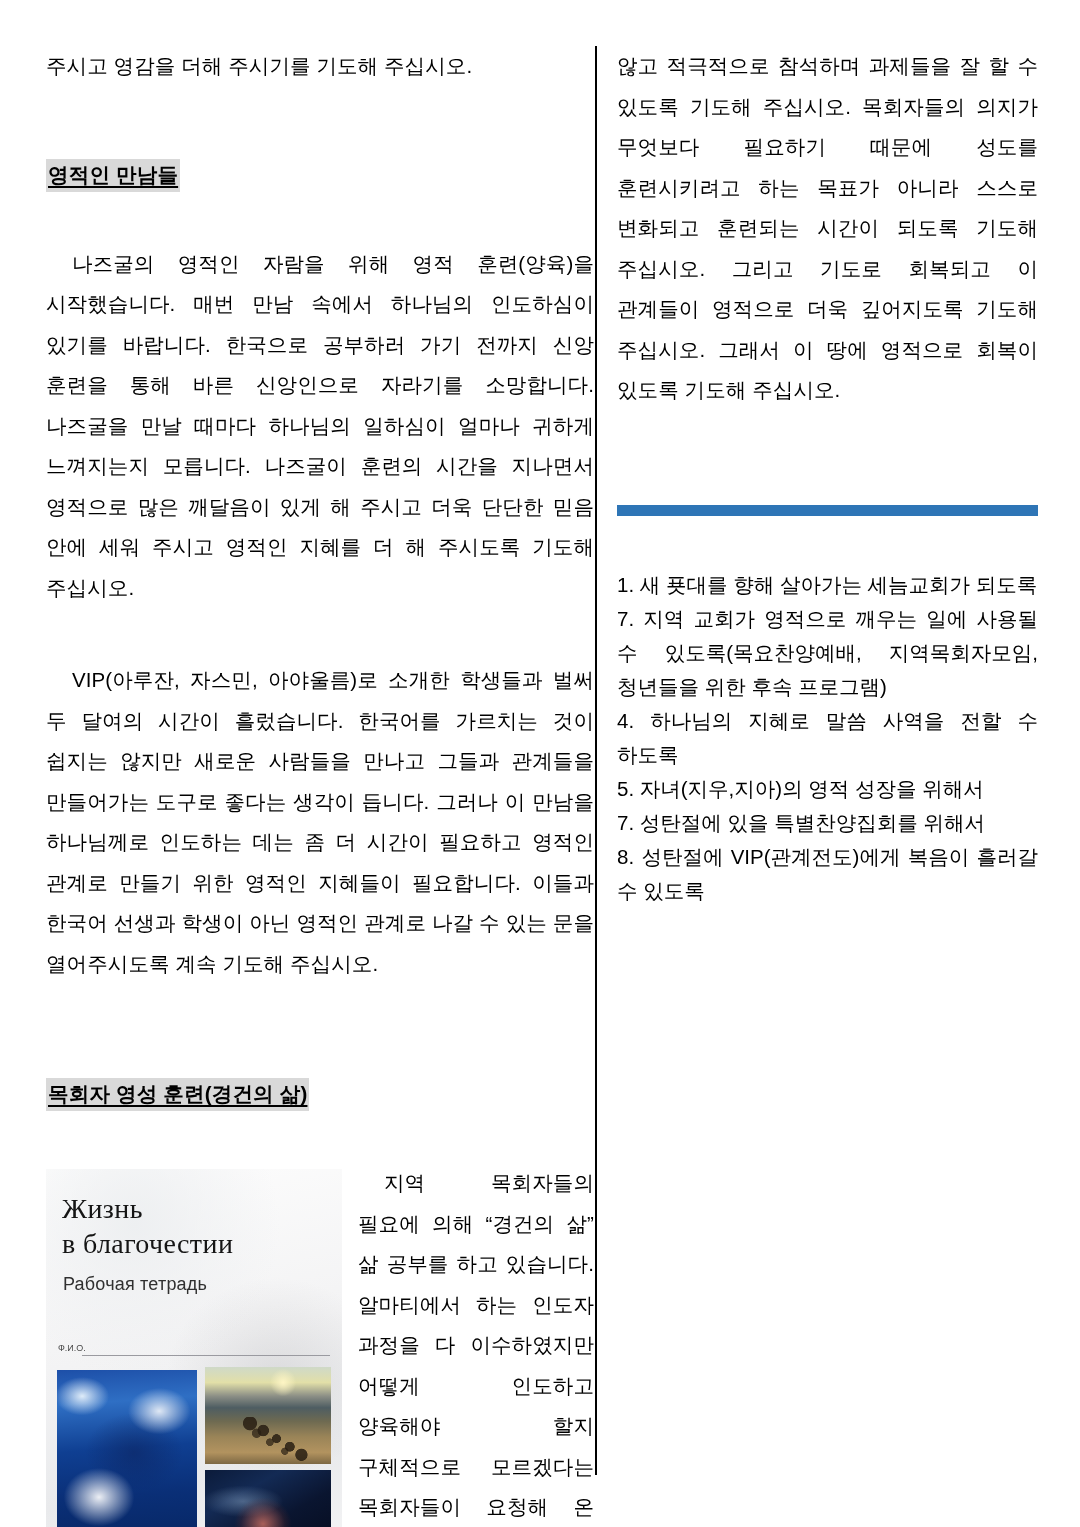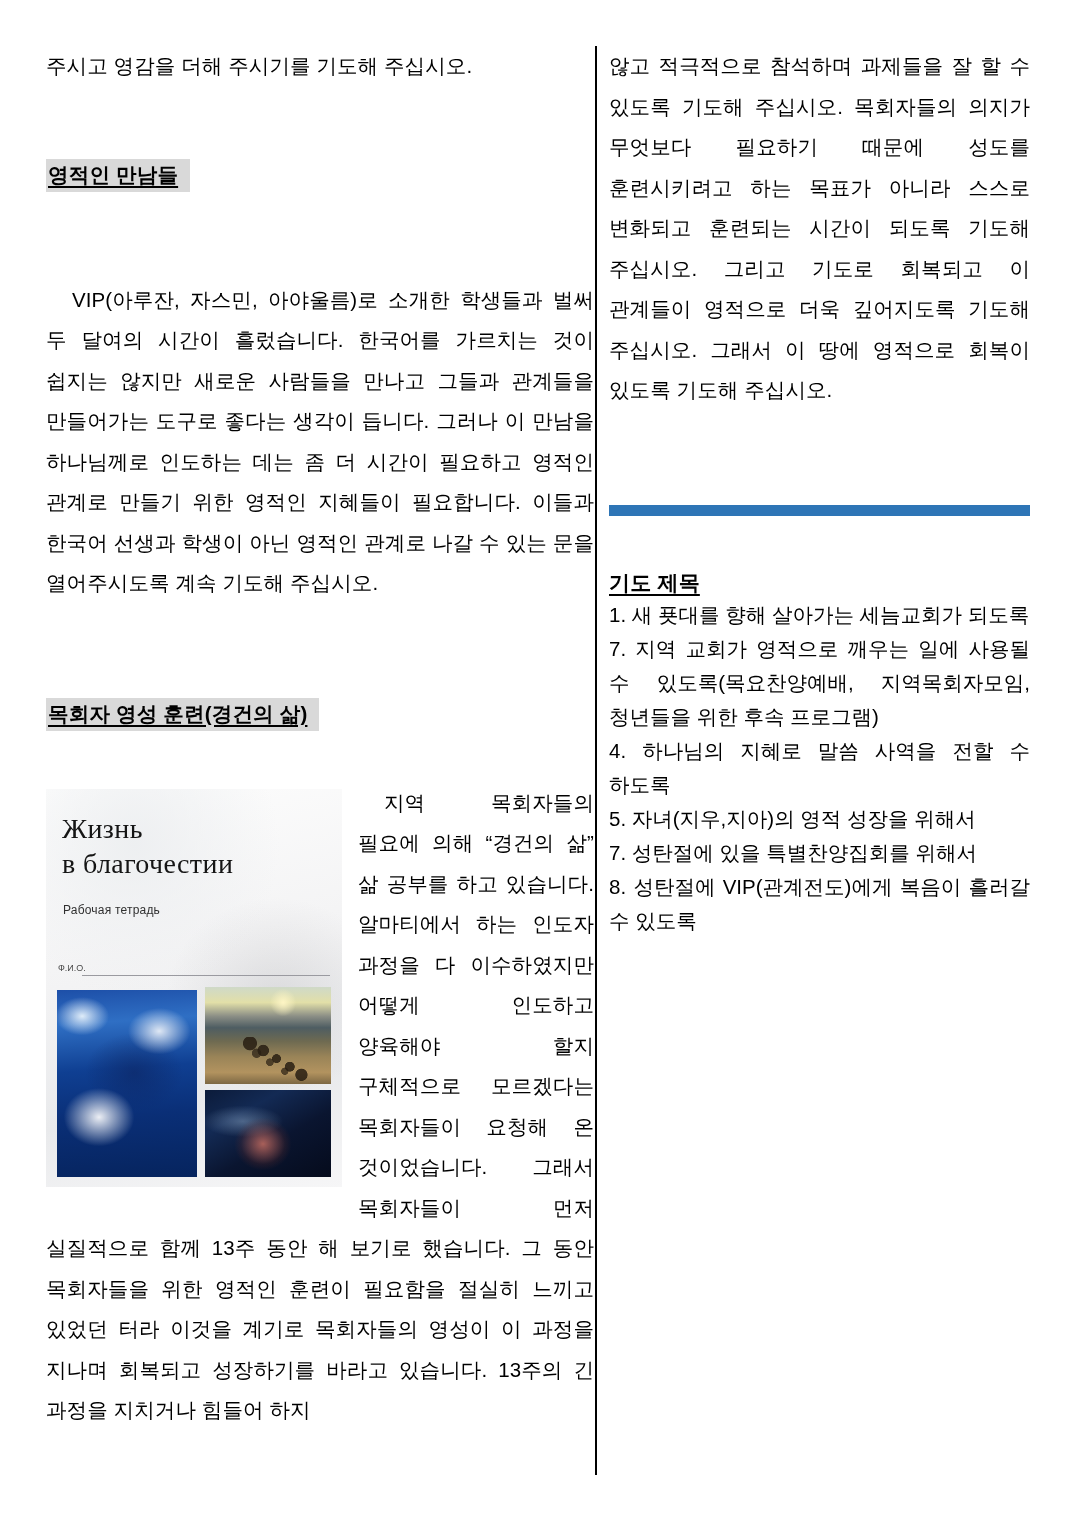--- a/index.html
+++ b/index.html
@@ -48,21 +48,21 @@
     border-left: 2px solid #000000;
     height: 1429px;
     margin-left: 1px;
     margin-right: 0;
     align-self: flex-start;
   }
 
   .col-right {
     width: 421px;
     flex: 0 0 421px;
-    margin-left: 12px;
+    margin-left: 20px;
     position: relative;
   }
 
   
   p.body {
     margin: 0 0 0 0;
     font-size: 20.5px;
     line-height: 40.5px;
     text-align: justify;
     text-justify: inter-character;
@@ -77,21 +77,21 @@
   p.spacer-lg { height: 62px; }
 
   
   .heading-hl {
     display: inline-block;
     font-size: 20.5px;
     font-weight: bold;
     background: #d9d9d9;
     text-decoration: underline;
     text-underline-offset: 4px;
-    padding: 1px 12px 2px 2px;
+    padding: 1px 2px 2px 2px;
     line-height: 30px;
     letter-spacing: 0.2px;
   }
   .heading-plain {
     display: inline-block;
     font-size: 21px;
     font-weight: bold;
     text-decoration: underline;
     text-underline-offset: 4px;
     line-height: 30px;
@@ -125,24 +125,23 @@
     font-family: "Liberation Serif", "DejaVu Serif", serif;
     font-size: 28px;
     line-height: 35px;
     color: #151515;
     letter-spacing: 0.4px;
   }
   .cover-sub {
     position: absolute;
     left: 17px;
     top: 105px;
-    font-size: 12px;
+    font-size: 18px;
     color: #303030;
     letter-spacing: 0.2px;
-    margin-top: 9px;
   }
   .cover-fio {
     position: absolute;
     left: 12px;
     top: 174px;
     width: 272px;
     font-size: 9px;
     color: #4a4a4a;
     white-space: nowrap;
   }
@@ -240,20 +239,21 @@
       <p class="body">주시고 영감을 더해 주시기를 기도해 주십시오.</p>
 
       <p class="spacer-md"></p>
 
       <div>
         <span class="heading-hl">영적인 만남들</span>
       </div>
 
       <p class="spacer-sm"></p>
 
+      <p class="body indent">나즈굴의 영적인 자람을 위해 영적 훈련(양육)을 시작했습니다. 매번 만남 속에서 하나님의 인도하심이 있기를 바랍니다. 한국으로 공부하러 가기 전까지 신앙 훈련을 통해 바른 신앙인으로 자라기를 소망합니다. 나즈굴을 만날 때마다 하나님의 일하심이 얼마나 귀하게 느껴지는지 모릅니다. 나즈굴이 훈련의 시간을 지나면서 영적으로 많은 깨달음이 있게 해 주시고 더욱 단단한 믿음 안에 세워 주시고 영적인 지혜를 더 해 주시도록 기도해 주십시오.</p>
 
       <p class="spacer-sm"></p>
 
       <p class="body indent">VIP(아루잔, 자스민, 아야울름)로 소개한 학생들과 벌써 두 달여의 시간이 흘렀습니다. 한국어를 가르치는 것이 쉽지는 않지만 새로운 사람들을 만나고 그들과 관계들을 만들어가는 도구로 좋다는 생각이 듭니다. 그러나 이 만남을 하나님께로 인도하는 데는 좀 더 시간이 필요하고 영적인 관계로 만들기 위한 영적인 지혜들이 필요합니다. 이들과 한국어 선생과 학생이 아닌 영적인 관계로 나갈 수 있는 문을 열어주시도록 계속 기도해 주십시오.</p>
 
       <p class="spacer-lg"></p>
 
       <div>
         <span class="heading-hl">목회자 영성 훈련(경건의 삶)</span>
       </div>
@@ -286,23 +286,20 @@
     <div class="col-right">
 
       <p class="body">않고 적극적으로 참석하며 과제들을 잘 할 수 있도록 기도해 주십시오. 목회자들의 의지가 무엇보다 필요하기 때문에 성도를 훈련시키려고 하는 목표가 아니라 스스로 변화되고 훈련되는 시간이 되도록 기도해 주십시오. 그리고 기도로 회복되고 이 관계들이 영적으로 더욱 깊어지도록 기도해 주십시오. 그래서 이 땅에 영적으로 회복이 있도록 기도해 주십시오.</p>
 
       <p class="spacer-lg"></p>
 
       <div class="blue-bar"></div>
 
       <p class="spacer-sm"></p>
 
-      <div>
-        <span class="heading-plain">기도 제목</span>
-      </div>
 
       <ol class="prayer-list">
         <li>1. 새 푯대를 향해 살아가는 세늠교회가 되도록</li>
         <li>7. 지역 교회가 영적으로 깨우는 일에 사용될 수 있도록(목요찬양예배, 지역목회자모임, 청년들을 위한 후속 프로그램)</li>
         <li>4. 하나님의 지혜로 말씀 사역을 전할 수 하도록</li>
         <li>5. 자녀(지우,지아)의 영적 성장을 위해서</li>
         <li>7. 성탄절에 있을 특별찬양집회를 위해서</li>
         <li>8. 성탄절에 VIP(관계전도)에게 복음이 흘러갈 수 있도록</li>
       </ol>
     </div>

